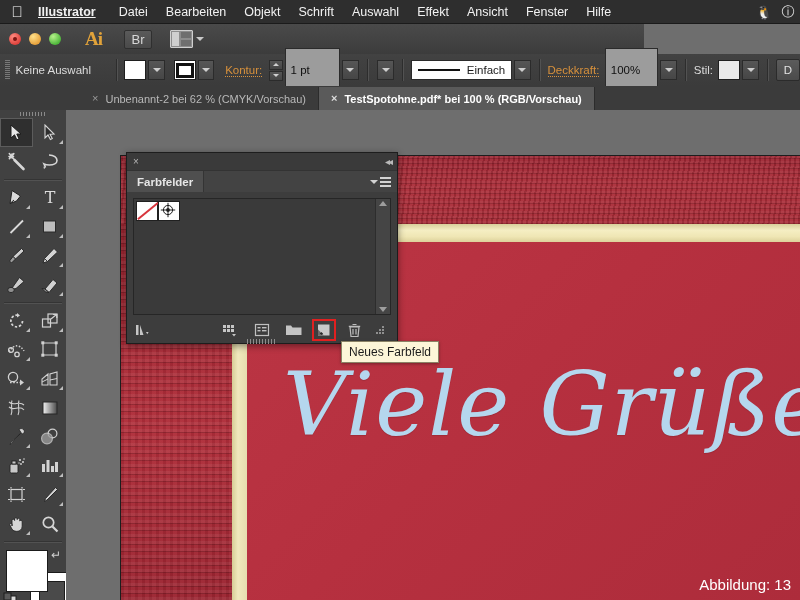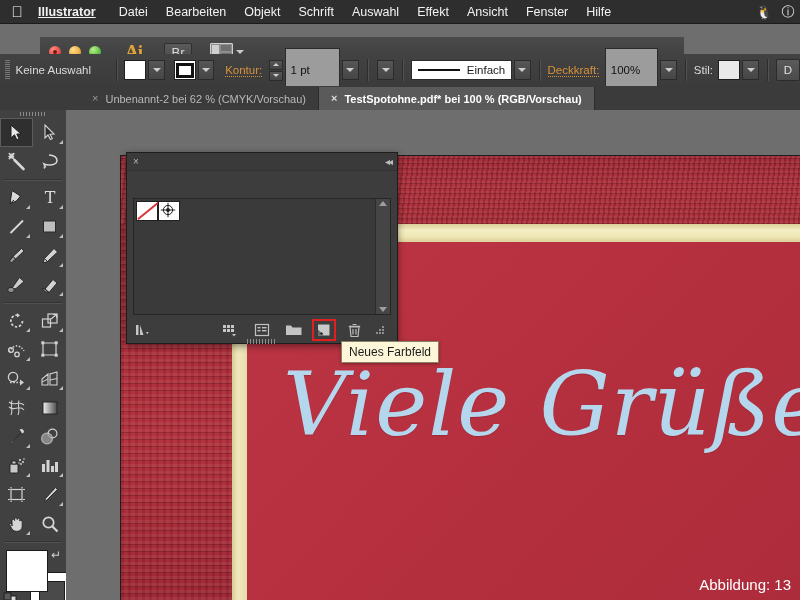--- a/index.html
+++ b/index.html
@@ -24,24 +24,24 @@
     width: 34px; text-align: center; font-size: 15px; line-height: 1;
     color: #f6f6f6; padding-bottom: 2px;
   }
   .menubar .mitem { padding: 0 9px; white-space: nowrap; line-height: 24px; }
   .menubar .mitem.app-name { font-weight: bold; padding-left: 4px; padding-right: 14px; text-decoration: underline; }
   .menubar .spacer { flex: 1 1 auto; }
   .menubar .rightico { width: 24px; text-align: center; font-size: 13px; opacity: .92; }
 
   
   .titlebar {
-    position: absolute; left: 0; top: 37px; width: 644px; height: 30px;
+    position: absolute; left: 0; top: 24px; width: 644px; height: 30px;
     background: linear-gradient(#4a4a4a, #3c3c3c);
     border-bottom: 1px solid #2a2a2a;
-    display: flex; align-items: center; margin-left: 40px;
+    display: flex; align-items: center;
   }
   .traffic { display: flex; align-items: center; gap: 8px; margin-left: 9px; }
   .dot { width: 12px; height: 12px; border-radius: 50%; position: relative; }
   .dot.red { background: radial-gradient(circle at 35% 30%, #ff8a80, #e0443e 70%); }
   .dot.red::after{ content:""; position:absolute; left:4px; top:4px; width:4px; height:4px;
                    border-radius:50%; background:#7a1512; }
   .dot.yellow { background: radial-gradient(circle at 35% 30%, #ffe08a, #e8a33d 70%); }
   .dot.green { background: radial-gradient(circle at 35% 30%, #b6f08a, #4fb83c 70%); }
   .ai-logo {
     margin-left: 24px; font-weight: bold; font-size: 19px; letter-spacing: -1px;
@@ -626,20 +626,31 @@
       <div class="greeting">Viele Grüße</div>
       <div class="caption">Abbildung: 13</div>
     </div>
   </div>
 
   <div class="panel">
     <div class="panel-top">
       <span class="closex">×</span>
       <span class="collapse">◂◂</span>
     </div>
+    <div class="panel-tabs">
+      <div class="panel-tab">Farbfelder</div>
+      <div class="panel-menu">
+        <span class="tri"></span>
+        <span class="lines">
+            <i></i>
+            <i></i>
+            <i></i>
+          </span>
+      </div>
+    </div>
 
     <div class="panel-body">
       <div class="swatchgrid">
         <div class="sw none"></div>
         <div class="sw">
           <svg width="18" height="16" viewBox="0 0 18 16">
             <circle cx="9" cy="8" r="4.6" fill="none" stroke="#1f1f1f" stroke-width="1"></circle>
             <circle cx="9" cy="8" r="1.9" fill="#1f1f1f"></circle>
             <path d="M9 .8 V15.2 M1.8 8 H16.2" stroke="#1f1f1f" stroke-width="1"></path>
           </svg>

